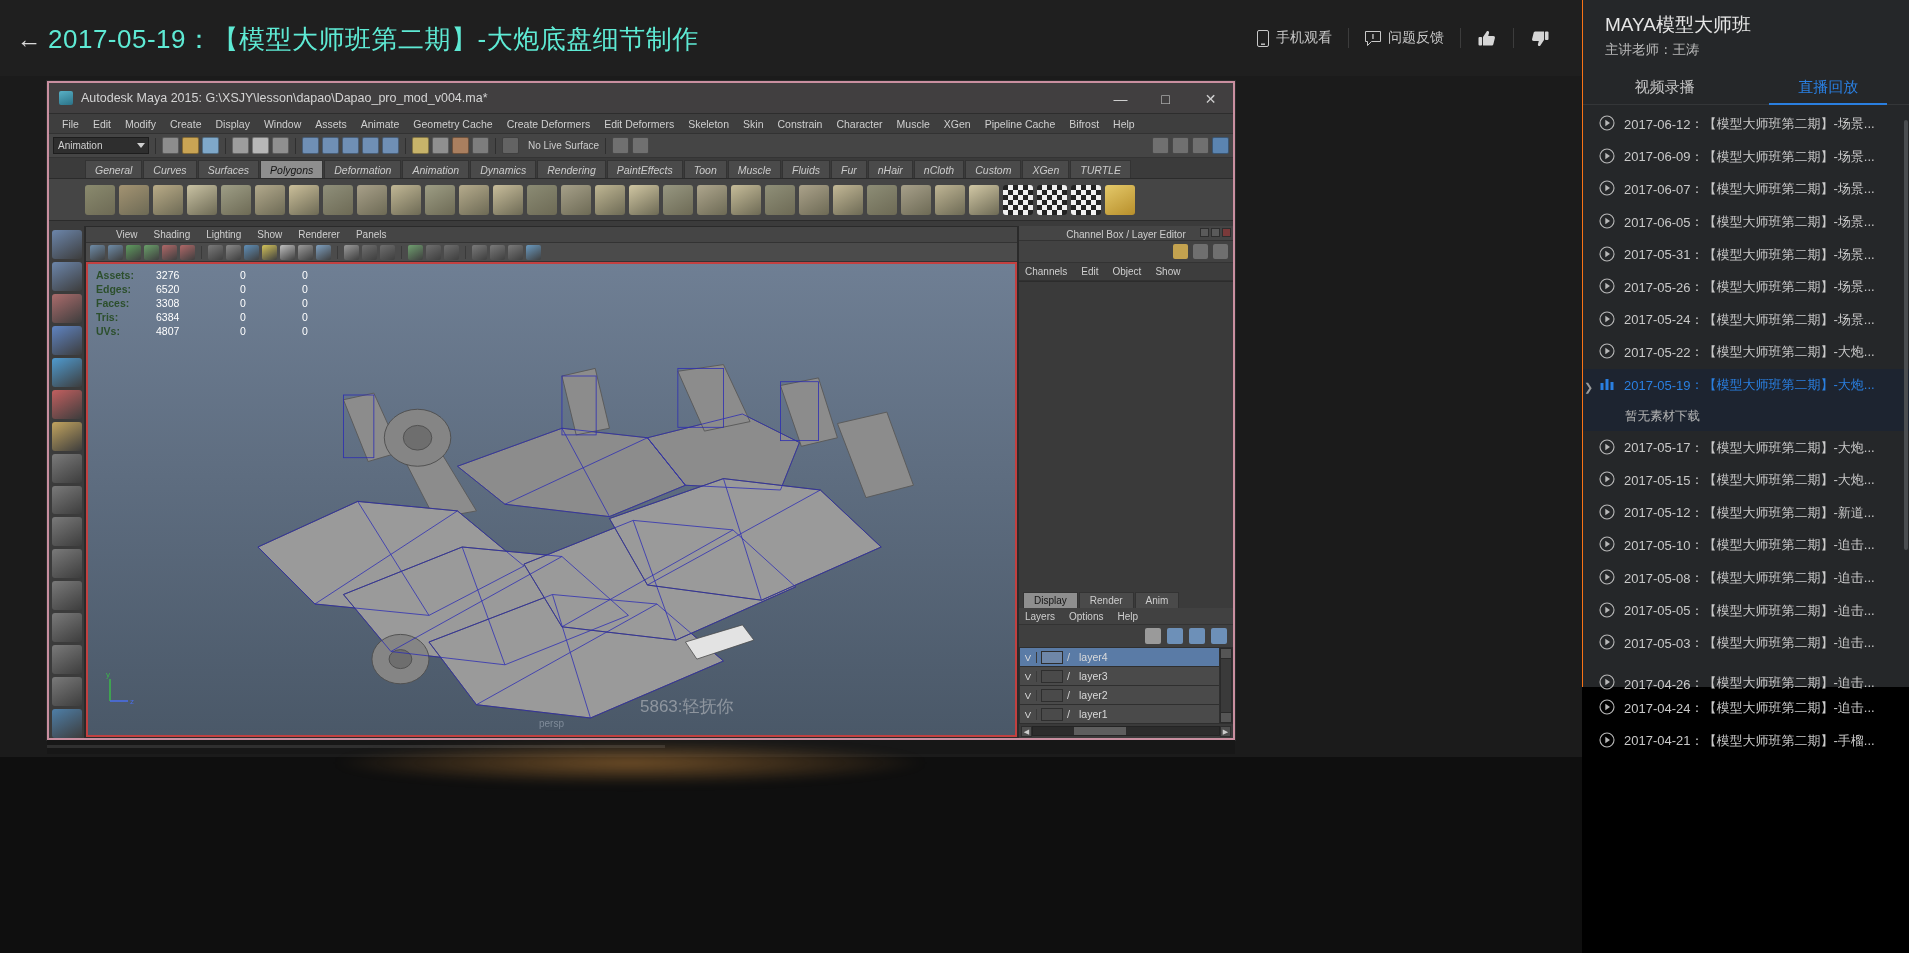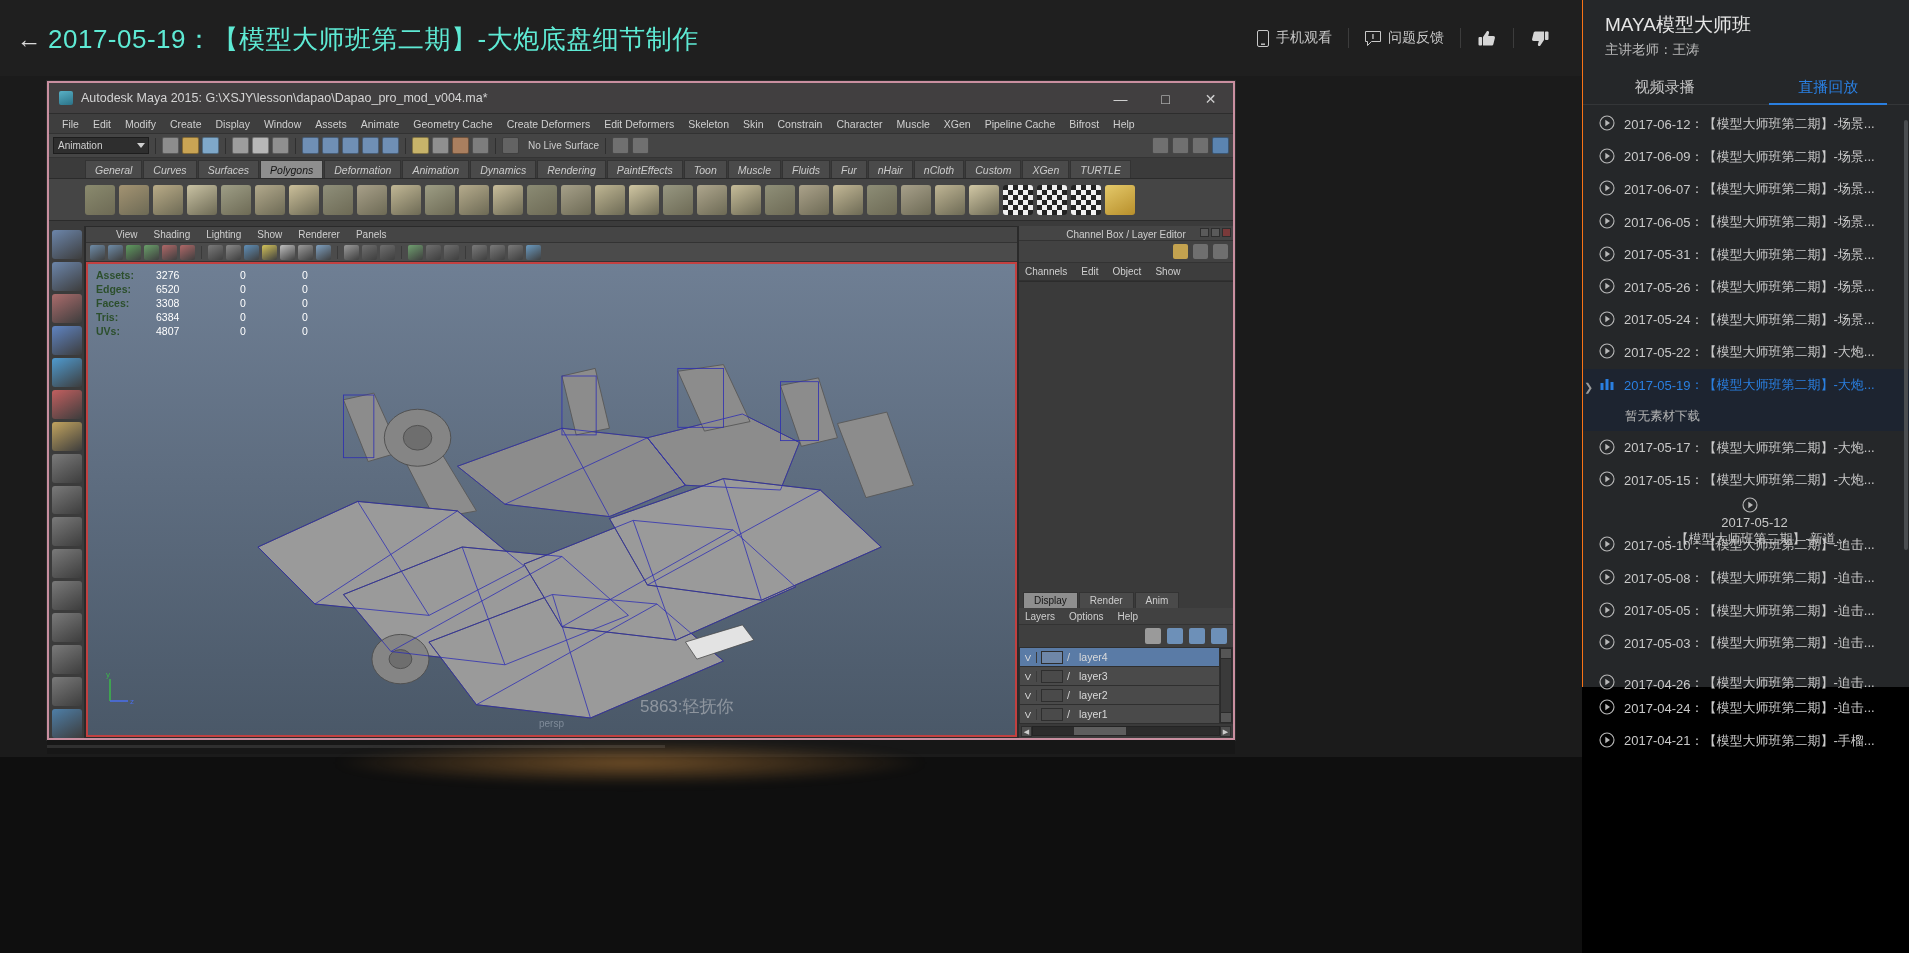--- a/index.html
+++ b/index.html
@@ -747,21 +747,21 @@
           <span class="txt">：【模型大师班第二期】-大炮...</span>
         </div>
         <div class="sb-item" style="position: relative;">
           <span class="pico"><svg width="16" height="16" viewBox="0 0 16 16">
               <circle cx="8" cy="8" r="7" fill="none" stroke="#b8b8b8" stroke-width="1.1"></circle>
               <path d="M6.3 4.8 L11 8 L6.3 11.2 Z" fill="#b8b8b8"></path>
             </svg></span>
           <span class="txt">2017-05-15</span>
           <span class="txt">：【模型大师班第二期】-大炮...</span>
         </div>
-        <div class="sb-item" style="position: relative; flex-direction: column;">
+        <div class="sb-item" style="position: relative;">
           <span class="pico"><svg width="16" height="16" viewBox="0 0 16 16">
               <circle cx="8" cy="8" r="7" fill="none" stroke="#b8b8b8" stroke-width="1.1"></circle>
               <path d="M6.3 4.8 L11 8 L6.3 11.2 Z" fill="#b8b8b8"></path>
             </svg></span>
           <span class="txt">2017-05-12</span>
           <span class="txt">：【模型大师班第二期】-新道...</span>
         </div>
         <div class="sb-item" style="position: relative;">
           <span class="pico"><svg width="16" height="16" viewBox="0 0 16 16">
               <circle cx="8" cy="8" r="7" fill="none" stroke="#b8b8b8" stroke-width="1.1"></circle>

